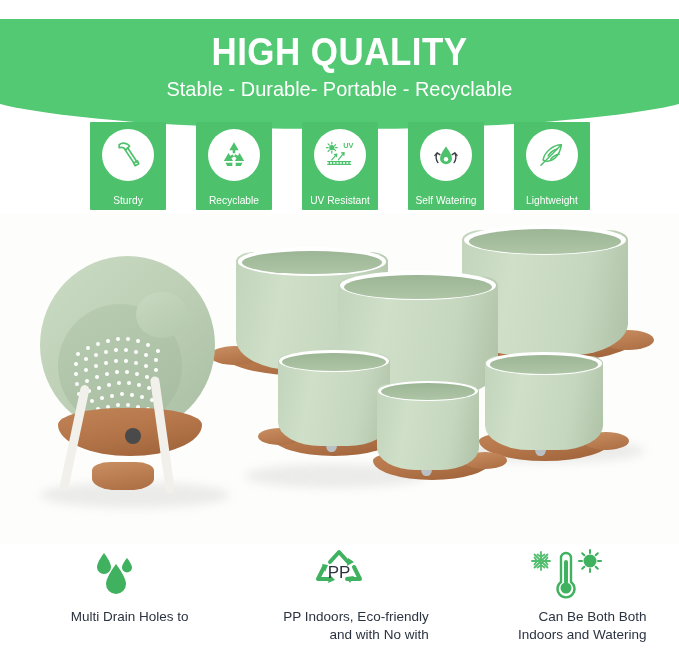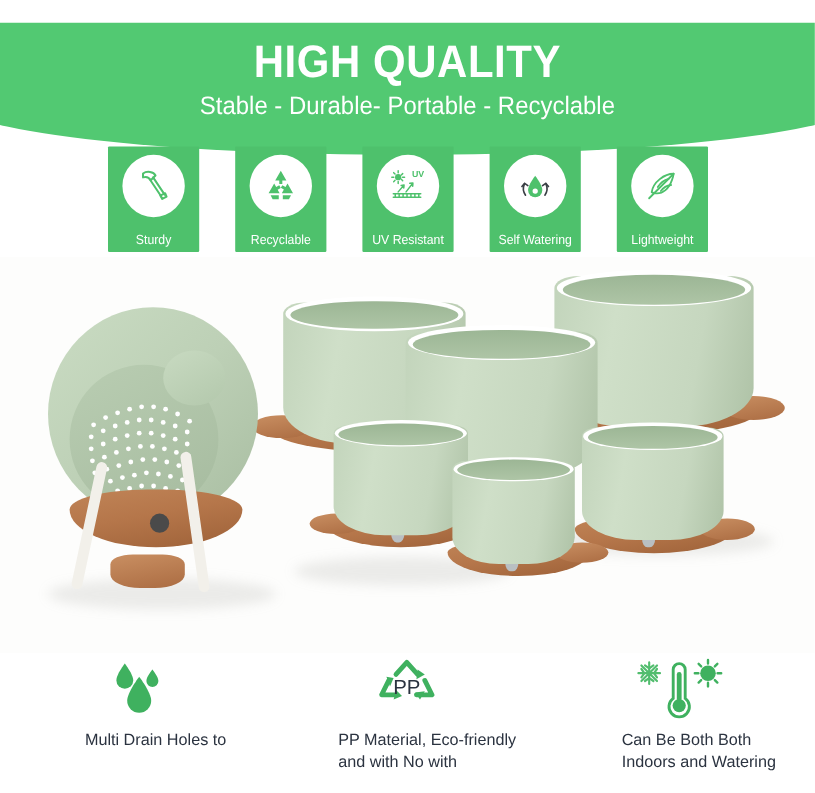--- a/index.html
+++ b/index.html
@@ -192,21 +192,21 @@
     justify-content: flex-start;
   }
   .feature-icon {
     height: 56px;
     display: flex;
     align-items: center;
     justify-content: center;
   }
   .feature-text {
     margin-top: 4px;
-    text-align: left;
+    text-align: right;
     font-size: 13.5px;
     line-height: 1.35;
     color: #2b3340;
     margin-left: 33px;
   }
   .feature-text span { display: block; }
 </style>
 </head>
 <body>
 
@@ -483,21 +483,21 @@
             <path d="M38 10 L44 14 L37 18 Z"></path>
             <path d="M40 35 L36 29 L44 28 Z"></path>
             <path d="M12 16 L18 17 L15 24 Z"></path>
             <path d="M20 27 L25 32 L18 35 Z"></path>
           </g>
           <text x="29" y="30" text-anchor="middle" font-family="Liberation Sans, sans-serif" font-size="17" fill="#2b3340">PP</text>
         </svg>
       </span>
     </div>
     <div class="feature-text">
-      <span>PP Material, Eco-friendly</span>
+      <span>PP Indoors, Eco-friendly</span>
       <span>and with No with</span>
     </div>
   </div>
 
   <div class="feature">
     <div class="feature-icon">
       <span>
         <svg width="78" height="52" viewBox="0 0 78 52">
           <g stroke="#52bd6e" stroke-width="1.8" stroke-linecap="round" fill="none">
             <path d="M14 4 L14 22 M5 13 L23 13 M7.5 6.5 L20.5 19.5 M20.5 6.5 L7.5 19.5"></path>

